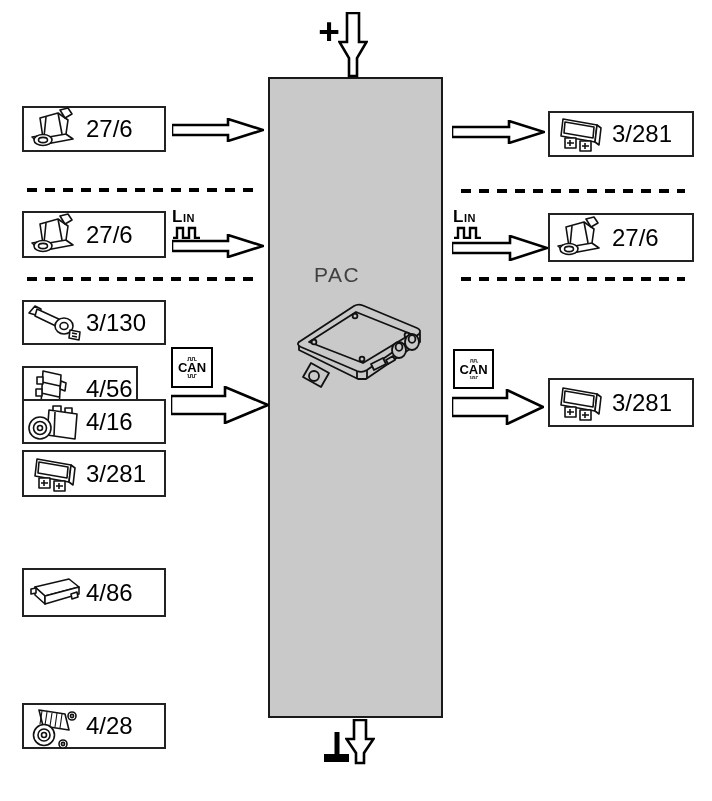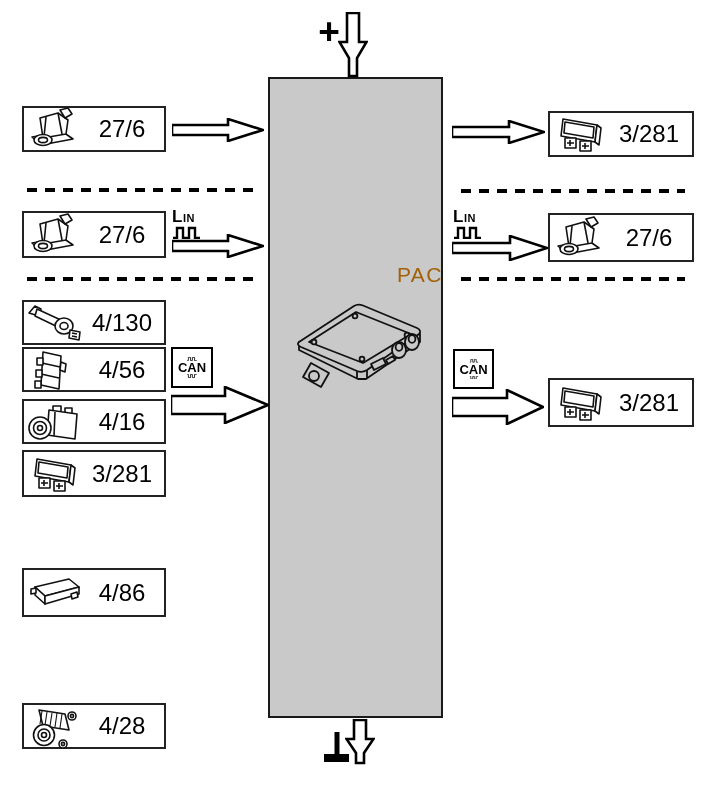--- a/index.html
+++ b/index.html
@@ -9,30 +9,30 @@
   }
   .abs { position:absolute; }
 
   
   .pac-box {
     position:absolute; left:268px; top:77px; width:175px; height:641px;
     background:#c9c9c9; border:2.5px solid #1a1a1a; box-sizing:border-box;
   }
   .pac-title {
     position:absolute; left:268px; top:263px; width:175px;
-    text-align:right; font-size:21px; letter-spacing:1.5px; color:#a16207;
+    text-align:left; font-size:21px; letter-spacing:1.5px; color:#404040;padding-left:46px;
   }
 
   
   .comp {
     position:absolute; background:#fff; border:2px solid #222;
     box-sizing:border-box; display:flex; align-items:center;
   }
   .comp .icon { flex:0 0 62px; display:flex; justify-content:center; align-items:center; }
-  .comp .label { flex:1; text-align:center; font-size:24px; padding-right:6px; white-space:nowrap; }
+  .comp .label { flex:1; font-size:24px; padding-right:6px; white-space:nowrap; }
 
   
   .dash {
     position:absolute; height:4px;
     background:repeating-linear-gradient(90deg,#000 0 10px,transparent 10px 18px);
   }
 
   
   .arrow { position:absolute; }
   .arrow polygon { fill:#fff; stroke:#000; stroke-width:2.6; stroke-linejoin:miter; }
@@ -168,24 +168,24 @@
         <g fill="#fff" stroke="#111" stroke-width="1.6" stroke-linejoin="round">
           <polygon points="2,12 8,5 14,8 12,15"></polygon>
           <polygon points="10,8 36,20 33,27 8,15"></polygon>
           <ellipse cx="37" cy="25" rx="9" ry="8"></ellipse>
           <ellipse cx="37" cy="25" rx="4" ry="3.5"></ellipse>
           <polygon points="43,29 53,31 52,39 42,37"></polygon>
           <path d="M45,32 L50,33 M45,35 L50,36" fill="none"></path>
         </g>
       </svg>
     </span>
-    <span class="label">4/130</span>
-  </div>
-
-  <div class="comp" style="left:22px;top:347px;width:144px;height:45px">
+    <span class="label">3/130</span>
+  </div>
+
+  <div class="comp" style="left:22px;top:366px;width:116px;height:45px">
     <span class="icon">
       <svg class="lineart" width="56" height="44" viewBox="0 0 56 44">
         <g fill="#fff" stroke="#111" stroke-width="1.6" stroke-linejoin="round">
           <polygon points="16,4 34,8 32,41 14,37"></polygon>
           <path d="M15,15 L33,19 M14,26 L32,30" fill="none"></path>
           <rect x="10" y="10" width="6" height="7"></rect>
           <rect x="9" y="22" width="6" height="7"></rect>
           <rect x="8" y="33" width="6" height="7"></rect>
           <polygon points="34,14 39,16 38,24 33,22"></polygon>
         </g>

